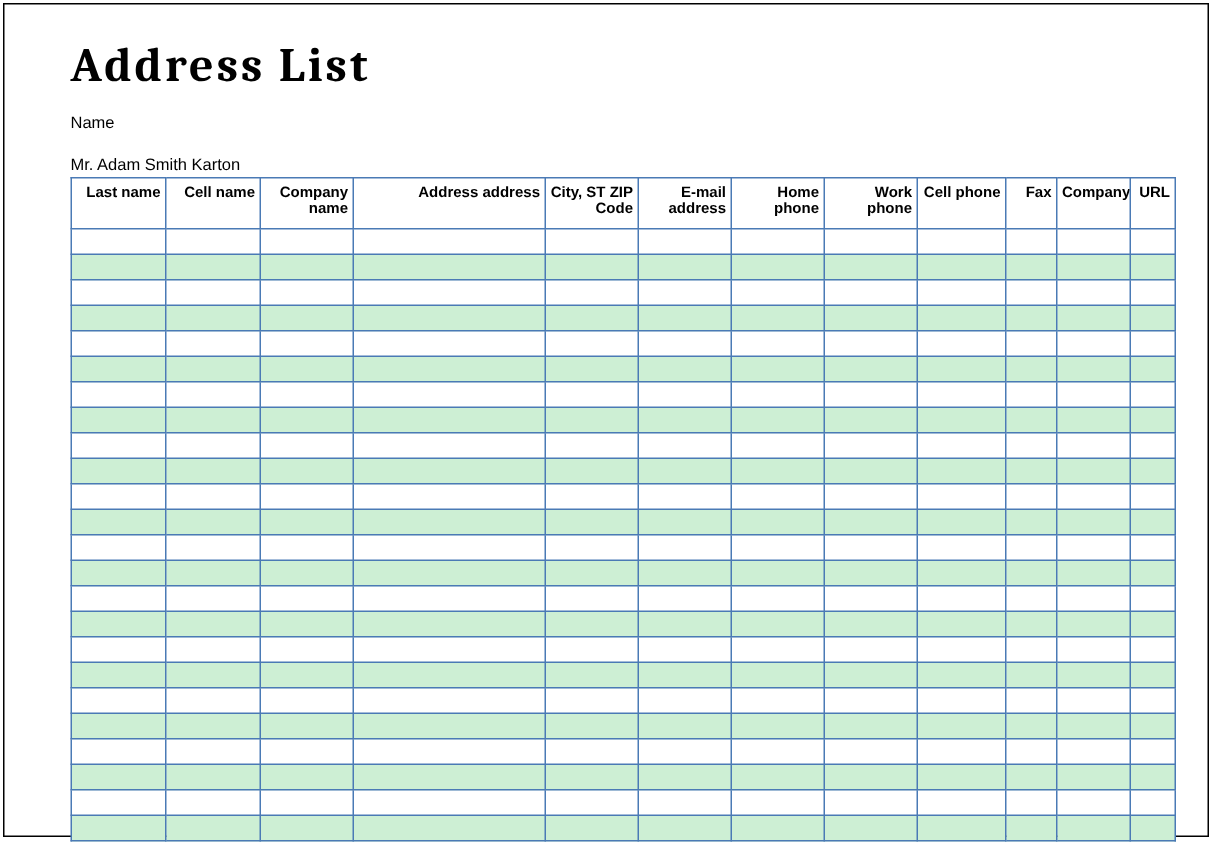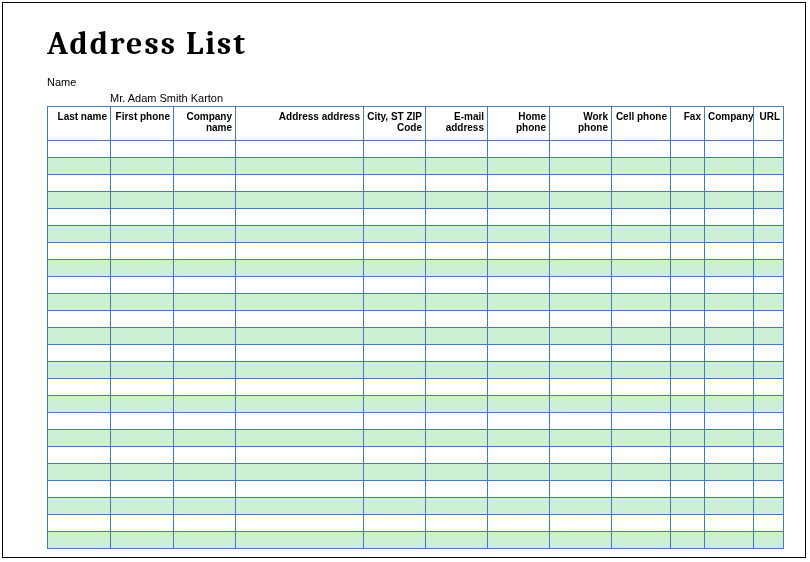--- a/index.html
+++ b/index.html
@@ -25,20 +25,21 @@
       color: #000;
       letter-spacing: 2px;
       margin-bottom: 14px;
     }
     .name-row {
       display: flex;
       font-family: Arial, sans-serif;
       font-size: 11px;
       color: #000;
       margin-bottom: 2px;
+      flex-direction: column;
     }
     .name-label {
       width: 63px;
     }
     .name-value {
       flex: 1;
       margin-top: 16px;
     }
     .grid {
       border-collapse: collapse;
@@ -83,21 +84,21 @@
 <div class="page">
   <div class="title">Address List</div>
   <div class="name-row">
     <div class="name-label">Name</div>
     <div class="name-value">Mr. Adam Smith Karton</div>
   </div>
   <table class="grid">
     <thead>
       <tr>
         <th class="c-last">Last name</th>
-        <th class="c-first">First phone</th>
+        <th class="c-first">Cell name</th>
         <th class="c-comp">Company name</th>
         <th class="c-street">Address address</th>
         <th class="c-city">City, ST  ZIP Code</th>
         <th class="c-email">E-mail address</th>
         <th class="c-hphone">Home phone</th>
         <th class="c-wphone">Work phone</th>
         <th class="c-cell">Cell phone</th>
         <th class="c-fax">Fax</th>
         <th class="c-bday">Company</th>
         <th class="c-url">URL</th>

